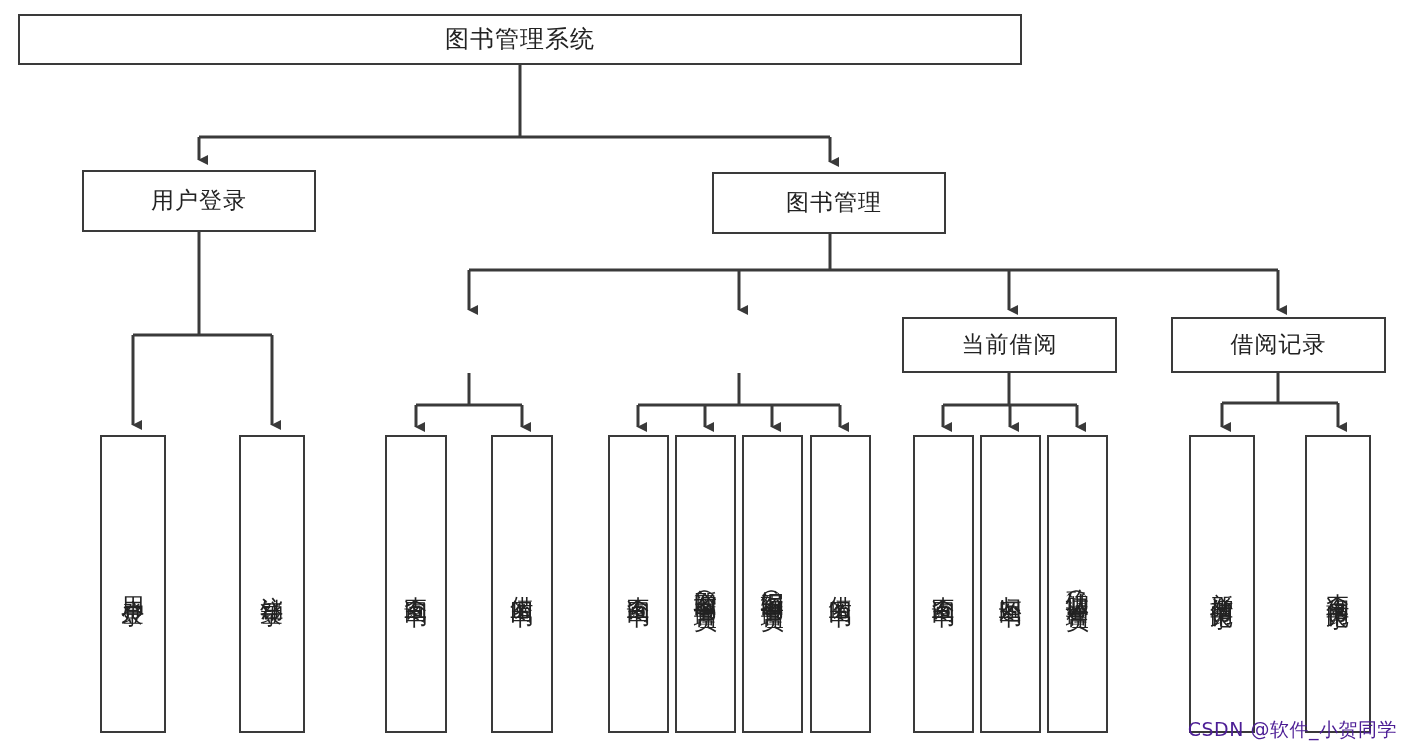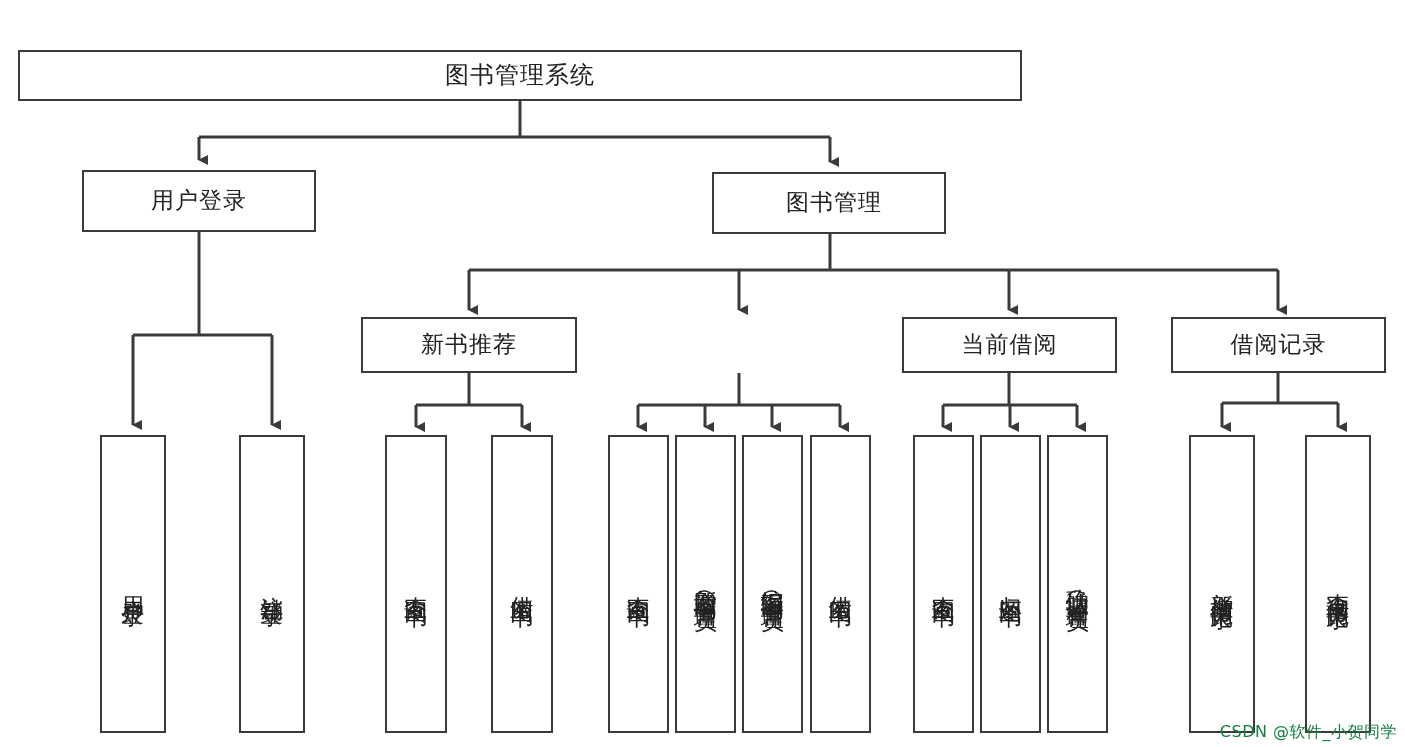--- a/index.html
+++ b/index.html
@@ -13,42 +13,42 @@
     position:absolute;
     box-sizing:border-box;
     background:#ffffff;
     border:2.5px solid #3a3a3a;
     display:flex;
     align-items:center;
     justify-content:center;
     color:#222222;
   }
   .node.horiz{font-size:23px;line-height:1.1;letter-spacing:1px;}
-  .node.root{font-size:24px;margin-top:36px;}
+  .node.root{font-size:24px;}
   .node.vert{
     writing-mode:vertical-rl;
     text-orientation:upright;
     font-size:23px;
     line-height:1.32;
     letter-spacing:3px;
     padding:6px 0;
     white-space:normal;
   }
   .node.vert .vtext{
     writing-mode:vertical-rl;
     text-orientation:upright;
     display:block;
     max-height:286px;
   }
   .watermark{
     position:absolute;
     right:8px;
     bottom:4px;
-    font-size:16px;
-    color:#15803d;
+    font-size:19px;
+    color:#4c1d95;
     white-space:nowrap;
     letter-spacing:0.5px;
     pointer-events:none;
     margin-top:16px;
   }
 </style>
 </head>
 <body>
 
 <div id="diagram-root">
@@ -107,23 +107,20 @@
     <span>图书管理系统</span>
   </div>
 
   <div class="node horiz" style="left:82px;top:170px;width:234px;height:62px;">
     <span>用户登录</span>
   </div>
   <div class="node horiz" style="left:712px;top:172px;width:234px;height:62px;padding-left:10px;">
     <span>图书管理</span>
   </div>
 
-  <div class="node horiz" style="left:361px;top:317px;width:216px;height:56px;">
-    <span>新书推荐</span>
-  </div>
   <div class="node horiz" style="left:902px;top:317px;width:215px;height:56px;">
     <span>当前借阅</span>
   </div>
   <div class="node horiz" style="left:1171px;top:317px;width:215px;height:56px;">
     <span>借阅记录</span>
   </div>
 
   <div class="node vert" style="left:100px;top:435px;width:66px;height:298px;">
     <span class="vtext">用户登录</span>
   </div>

